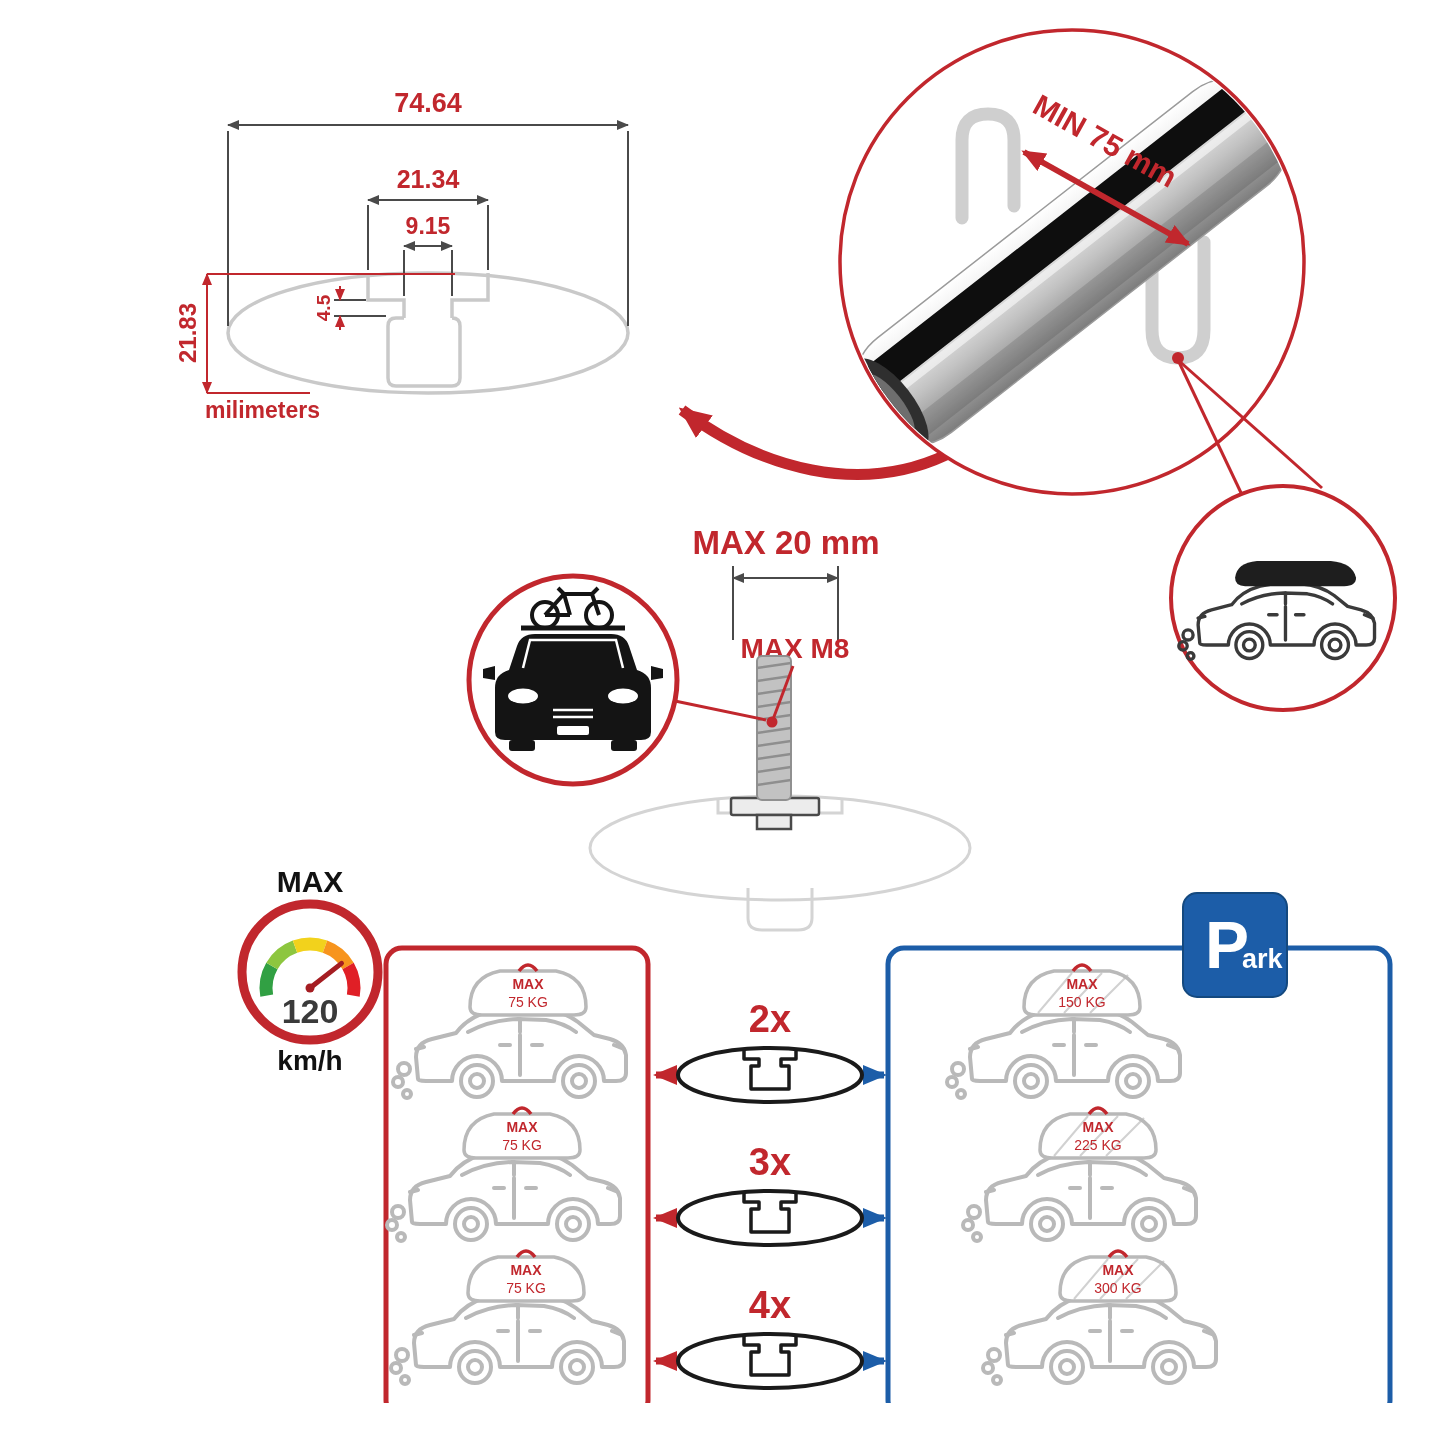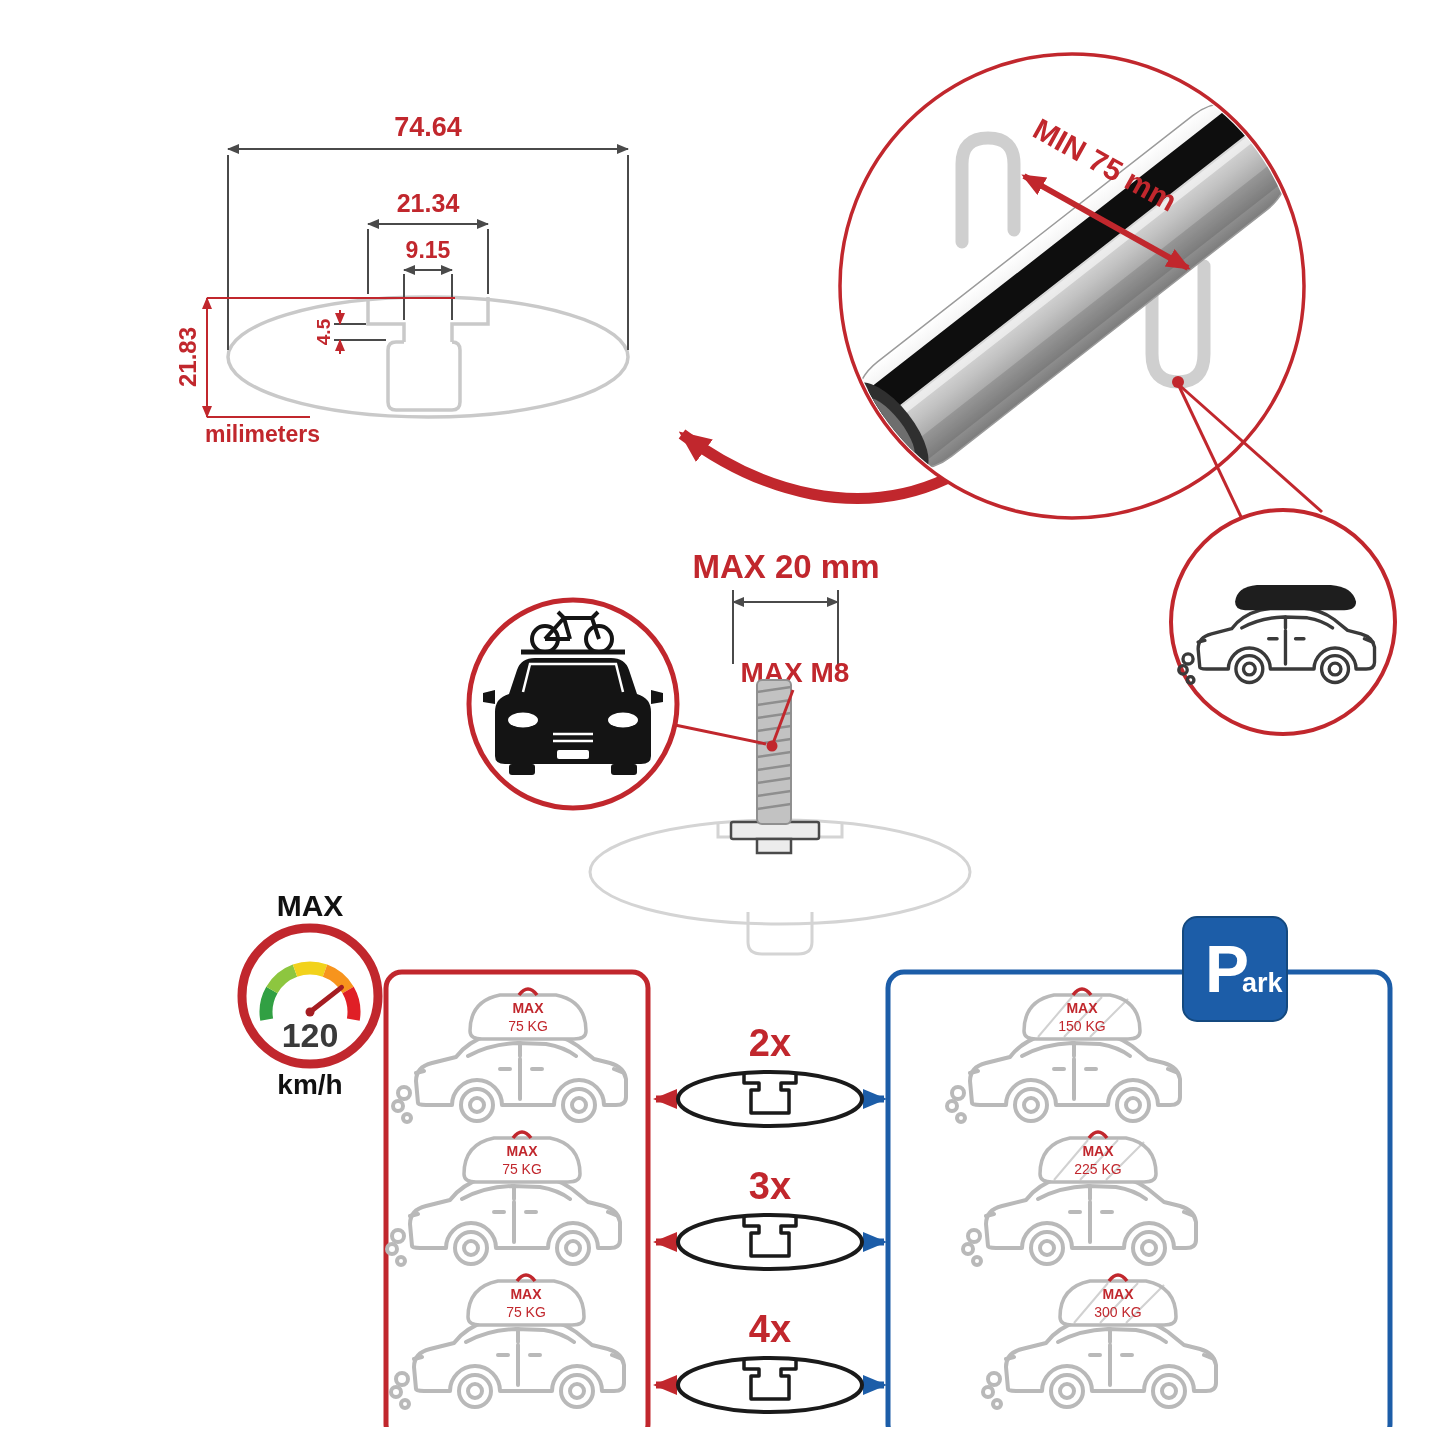--- a/index.html
+++ b/index.html
@@ -1,16 +1,16 @@
 <!DOCTYPE html>
 <html><head>
 <meta charset="utf-8">
 <style>
   html,body{margin:0;padding:0;background:#ffffff;}
-  #canvas{position:relative;width:1445px;height:1403px;background:#ffffff;overflow:hidden;margin-top:24px;}
+  #canvas{position:relative;width:1445px;height:1403px;background:#ffffff;overflow:hidden;}
   svg text{font-family:"Liberation Sans",sans-serif;}
   .dim{fill:#c1272d;font-weight:600;}
   .redlbl{fill:#c1272d;font-weight:700;}
   .blk{fill:#111111;font-weight:700;}
   .tag{fill:#c1272d;font-weight:700;font-size:14px;text-anchor:middle;}
   .tag2{fill:#c1272d;font-weight:400;font-size:14px;text-anchor:middle;}
 </style>
 </head>
 <body>
 

